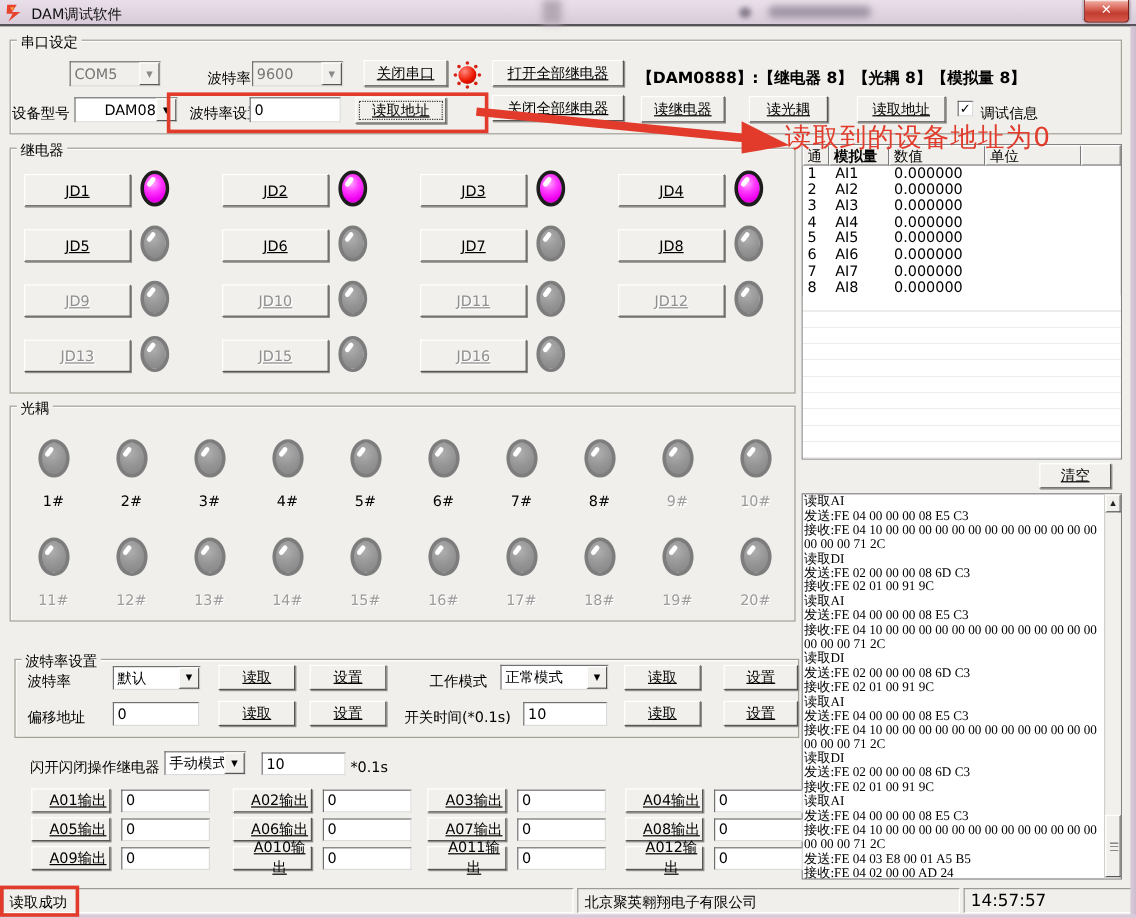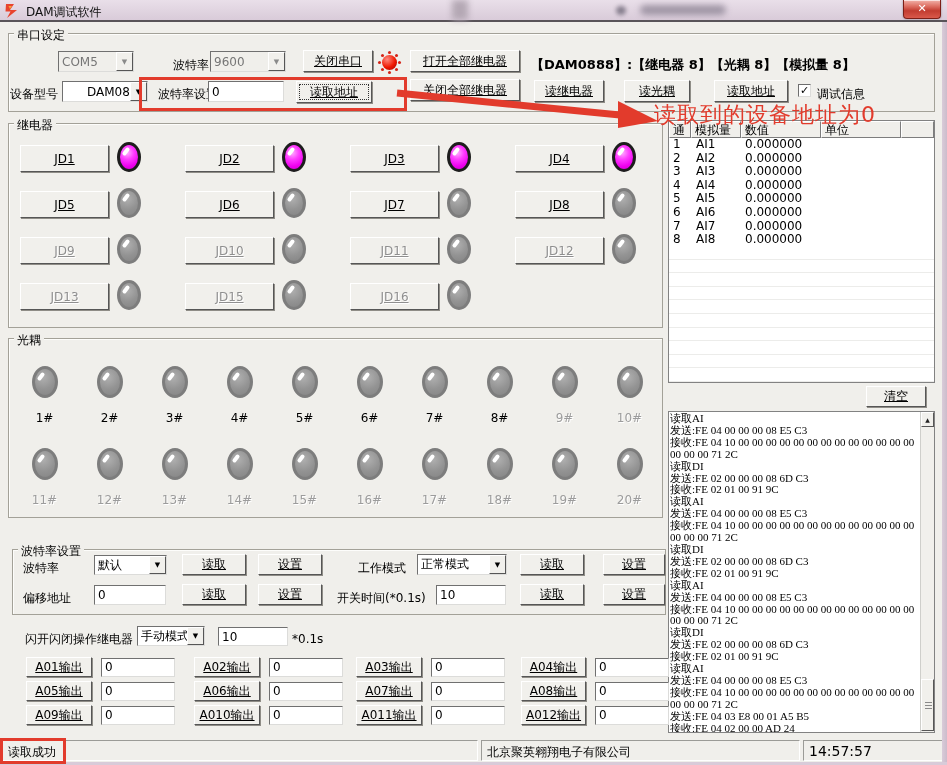--- a/index.html
+++ b/index.html
@@ -66,21 +66,21 @@
   .opto-cell { display:flex; flex-direction:column; align-items:center; }
   .opto-grid .lamp { width:26px; height:32px; }
   .opto-label { margin-top:13px; font-size:12px; }
   .opto-label.disabled { color:#9c9c9c; text-shadow:1px 1px 0 #fff; }
   
   .tbl { position:absolute; left:668px; top:120px; width:267px; height:263px; background:#fff;
     border:1px solid #828282; }
   .tbl-head { display:flex; height:17px; background:#f0efeb; }
   .tbl-head div { border:1px solid; border-color:#fff #7d7d7d #7d7d7d #fff; font-size:12px;
     padding-left:3px; overflow:hidden; white-space:nowrap; }
-  .tbl-head div:nth-of-type(1){ width:22px; } .tbl-head div:nth-of-type(2){ width:50px; }
+  .tbl-head div:nth-of-type(1){ width:22px; } .tbl-head div:nth-of-type(2){ width:50px;font-weight:bold; }
   .tbl-head div:nth-of-type(3){ width:80px; } .tbl-head div:nth-of-type(4){ width:80px; }
   .tbl-head div:nth-of-type(5){ flex:1; }
   .tr { display:flex; height:13.6px; line-height:13.6px; font-size:12px; }
   .tr div { white-space:nowrap; overflow:hidden; }
   .tr div:nth-of-type(1){ width:22px; padding-left:4px; } .tr div:nth-of-type(2){ width:50px; padding-left:5px; }
   .tr div:nth-of-type(3){ width:80px; padding-left:4px; } .tr div:nth-of-type(4){ width:80px; padding-left:4px; }
   .tr div:nth-of-type(5){ flex:1; }
   .tbl-fill { position:absolute; left:0; bottom:0; width:100%; height:136px;
     background:repeating-linear-gradient(to bottom,#fff 0 12.6px,#ececea 12.6px 13.6px); }
   
@@ -94,21 +94,21 @@
   .sb-up { position:absolute; top:0; left:0; width:13px; height:15px; background:#f1f0ec; border:1px solid;
     border-color:#fff #565656 #565656 #fff; font-size:6px; text-align:center; line-height:13px; color:#222; cursor:pointer; }
   .sb-thumb { position:absolute; bottom:1px; left:0; width:13px; height:52px; background:#f1f0ec; border:1px solid;
     border-color:#fff #565656 #565656 #fff; cursor:grab; }
   .sb-thumb::after { content:""; position:absolute; left:3px; top:22px; width:7px; height:8px;
     background:repeating-linear-gradient(to bottom,#8a8a8a 0 1px,transparent 1px 3px); }
   
   .out-grid { position:absolute; left:26px; top:655px; width:650px; display:grid;
     grid-template-columns:168px 162px 165px 148px; grid-auto-rows:24px; align-items:center; }
   .out-cell { display:flex; align-items:center; }
-  .out-btn { width:66px; height:20px; }
+  .out-btn { width:66px; height:20px;padding-left:12px; }
   .out-inp { position:static; width:74px; height:19px; margin-left:9px; }
   
   .statusbar { position:absolute; left:0; top:737px; width:947px; height:26px; background:#f0efeb; }
   .sb-panel { position:absolute; top:3px; height:21px; border:1px solid; border-color:#9b9b97 #ffffff #ffffff #9b9b97;
     font-size:12px; padding:3px 0 0 5px; white-space:nowrap; overflow:hidden; }
   .sb-p1 { left:2px; width:476px; }
   .sb-p2 { left:481px; width:319px; }
   .sb-p3 { left:803px; width:141px; font-size:14px; padding-top:2px; }
   
   .red-rect1 { position:absolute; left:139px; top:77px; width:268px; height:34px; border:3px solid #e23b2c; z-index:8; }

